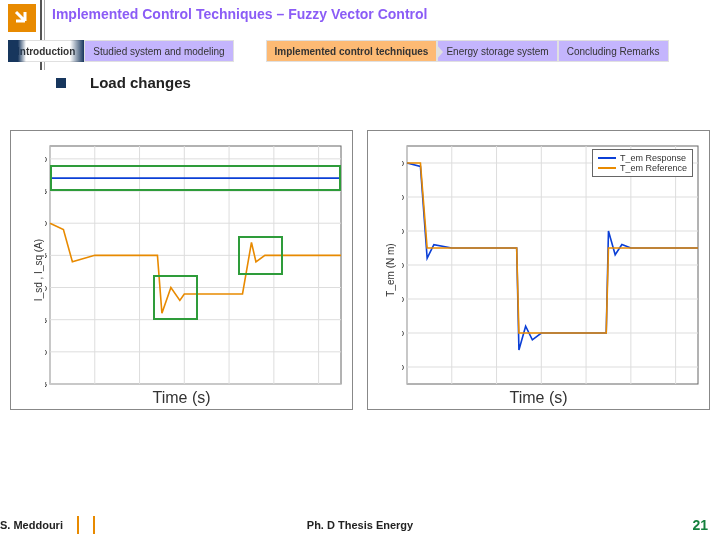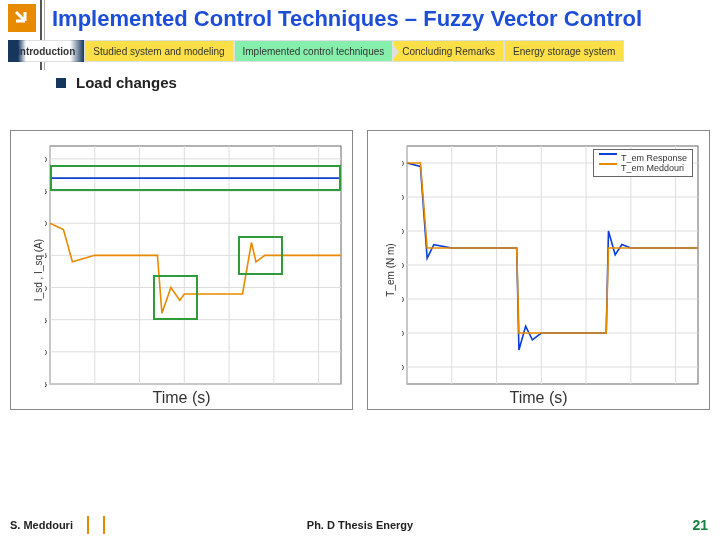--- a/index.html
+++ b/index.html
@@ -36,43 +36,43 @@
     left: 44px;
     top: 0;
     width: 1px;
     height: 70px;
     background: #aaa;
   }
   .title {
     position: absolute;
     left: 52px;
     top: 6px;
-    font-size: 22px;
-    font-weight: bold;
-    color: #1d4ed8;
+    font-size: 14px;
+    font-weight: bold;
+    color: #8b5cf6;
   }
   .tabbar {
     position: absolute;
     left: 8px;
     top: 40px;
     right: 8px;
     height: 22px;
     display: flex;
     align-items: stretch;
   }
   .tab {
     height: 22px;
     display: flex;
     align-items: center;
     justify-content: center;
     font-size: 10px;
     color: #333;
     padding: 0 8px;
     position: relative;
-    background: #fde047;
+    background: #c4b5fd;
     border: 1px solid #e0e0e0;
   }
   .tab.active {
     font-weight: bold;
     background: #fff;
   }
   .tab.active::before {
     content: "";
     position: absolute;
     left: -1px;
@@ -84,42 +84,43 @@
   .tab.active::after {
     content: "";
     position: absolute;
     right: -1px;
     top: -1px;
     bottom: -1px;
     width: 14px;
     background: linear-gradient(270deg, #17365d 0%, rgba(255,255,255,0) 100%);
   }
   .tab.current {
-    background: #86efac;
-    font-weight: normal;
+    background: #fdba74;
+    font-weight: bold;
+    margin-left: 32px;
   }
   .tab.arrowright::after {
     content: "";
     position: absolute;
     right: -7px;
     top: 3px;
     width: 0;
     height: 0;
     border-top: 8px solid transparent;
     border-bottom: 8px solid transparent;
     border-left: 7px solid #e0e0e0;
     z-index: 2;
   }
   .bullet-row {
     position: absolute;
     left: 56px;
     top: 74px;
     display: flex;
     align-items: center;
-    gap: 10px;
+    gap: 24px;
   }
   .bullet-sq {
     width: 10px;
     height: 10px;
     background: #17365d;
   }
   .bullet-text {
     font-size: 15px;
     font-weight: bold;
     color: #222;
@@ -161,21 +162,21 @@
   .legend-box {
     position: absolute;
     right: 16px;
     top: 18px;
     background: #fff;
     border: 1px solid #666;
     padding: 3px 5px;
     font-size: 9px;
     color: #333;
   }
-  .legend-row { display:flex; gap:4px; }
+  .legend-row { display:flex; align-items:center; gap:4px; }
   .legend-line {
     width: 18px; height: 0;
     border-top: 2px solid;
   }
   .hl {
     position: absolute;
     border: 2px solid #2e9c3a;
     background: transparent;
   }
   .footer {
@@ -183,21 +184,21 @@
     left: 0;
     right: 0;
     bottom: 0;
     height: 30px;
     display: flex;
     align-items: center;
     font-size: 11px;
     color: #222;
   }
   .footer .author {
-    padding-left: 10px;
+    padding-left: 0;
     font-weight: bold;
   }
   .footer .sep {
     width: 2px;
     height: 18px;
     background: #e88a00;
     margin: 0 14px;
   }
   .footer .center {
     position: absolute;
@@ -235,24 +236,24 @@
     <div class="tab active">
       <span>Introduction</span>
     </div>
     <div class="tab">
       <span>Studied system and modeling</span>
     </div>
     <div class="tab current arrowright">
       <span>Implemented control techniques</span>
     </div>
     <div class="tab">
+      <span>Energy storage system</span>
+    </div>
+    <div class="tab">
       <span>Concluding Remarks</span>
-    </div>
-    <div class="tab">
-      <span>Energy storage system</span>
     </div>
   </div>
 
 <div class="bullet-row">
   <div class="bullet-sq"></div>
   <div class="bullet-text">Load changes</div>
 </div>
 
 <div class="charts">
   <div class="chart" id="chart0">
@@ -333,21 +334,21 @@
       </svg>
     <div class="ylab">T_em (N m)</div>
     <div class="xlab">Time (s)</div>
     <div class="legend-box" id="legend1">
         <div class="legend-row">
           <span class="legend-line" style="border-color: rgb(11, 63, 214);"></span>
           <span>T_em Response</span>
         </div>
         <div class="legend-row">
           <span class="legend-line" style="border-color: rgb(232, 138, 0);"></span>
-          <span>T_em Meddouri</span>
+          <span>T_em Reference</span>
         </div>
       </div>
   </div>
 </div>
 
 <div class="footer">
   <span class="author">S. Meddouri</span>
   <span class="sep"></span>
   <span class="center">Ph. D Thesis Energy</span>
   <span class="sep2"></span>

